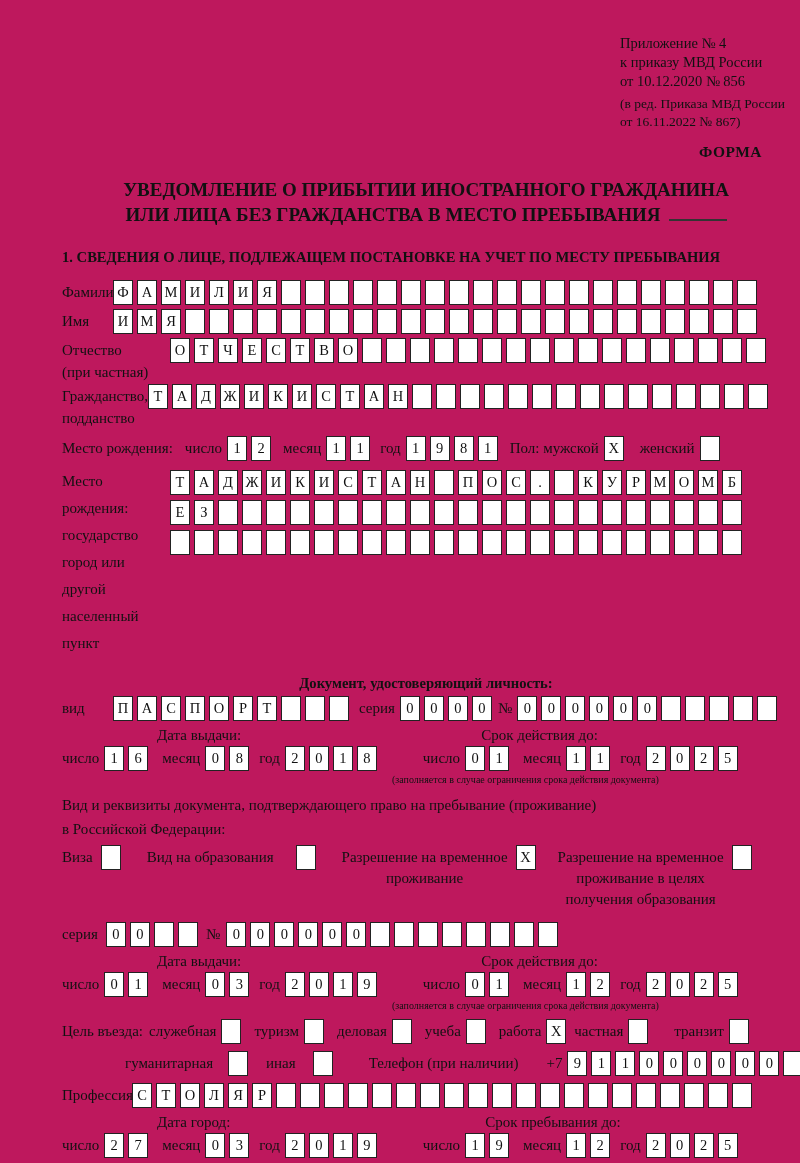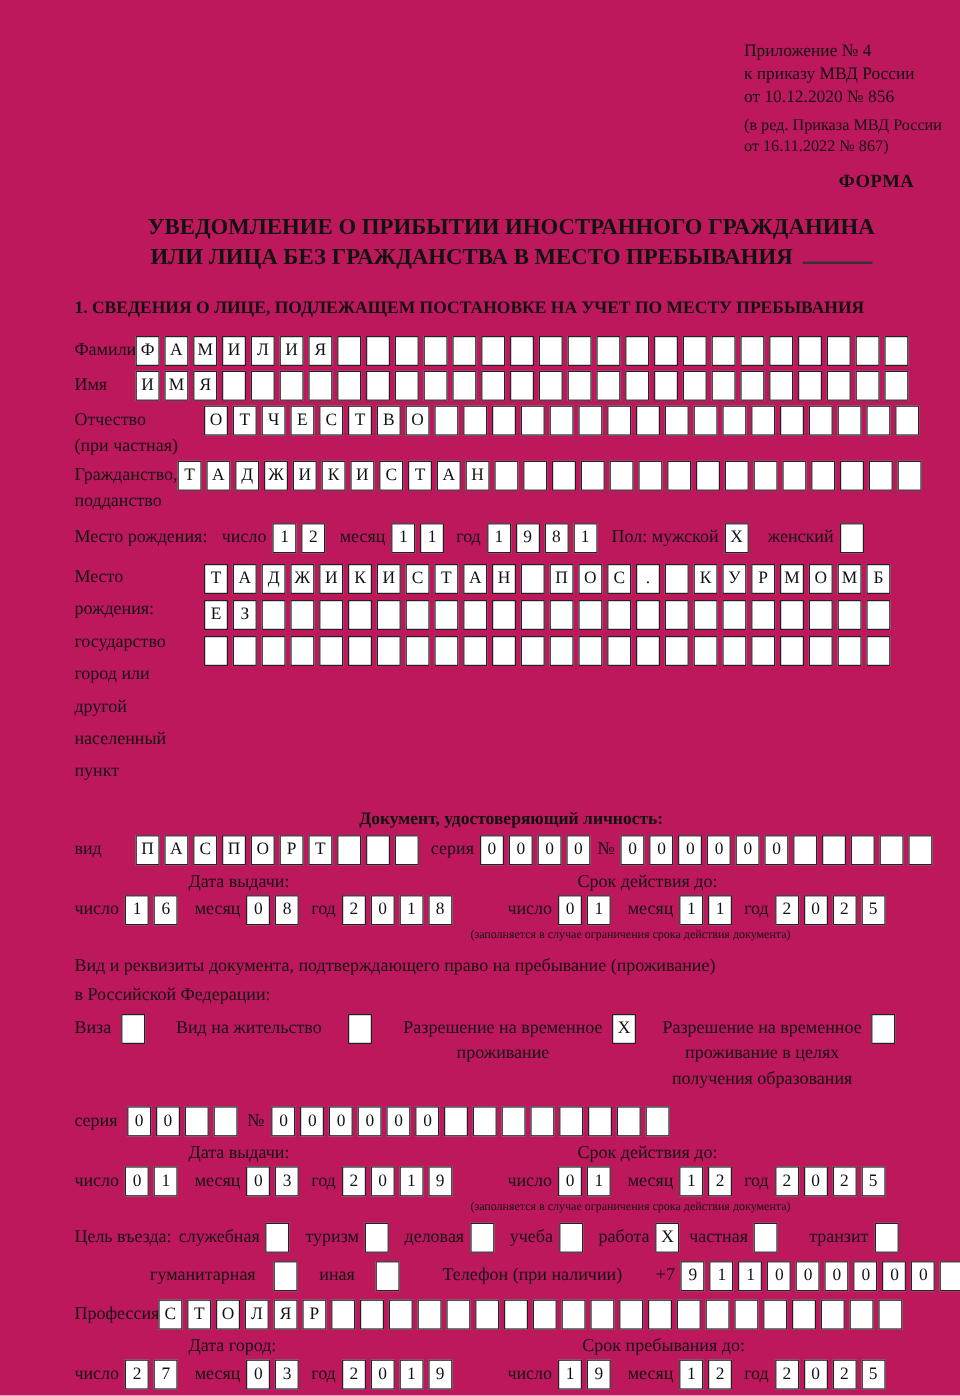--- a/index.html
+++ b/index.html
@@ -438,21 +438,21 @@
   <div class="para" style="margin-top:1px;">в Российской Федерации:</div>
 
   <div class="cbrow">
     <span class="cbgroup">
       <span class="cbtext">Виза</span>
       <span class="cells" style="margin-top:-2px;">
           <span class="cell"></span>
         </span>
     </span>
     <span class="cbgroup" style="margin-left:22px;">
-      <span class="cbtext">Вид на жительство</span>
+      <span class="cbtext">Вид на образования</span>
       <span class="cells" style="margin-top:-2px;margin-left:14px;">
           <span class="cell"></span>
         </span>
     </span>
     <span class="cbgroup" style="margin-left:22px;">
       <span class="cbtext">
         <div>Разрешение на временное</div>
         <div>проживание</div>
       </span>
       <span class="cells" style="margin-top:-2px;">

